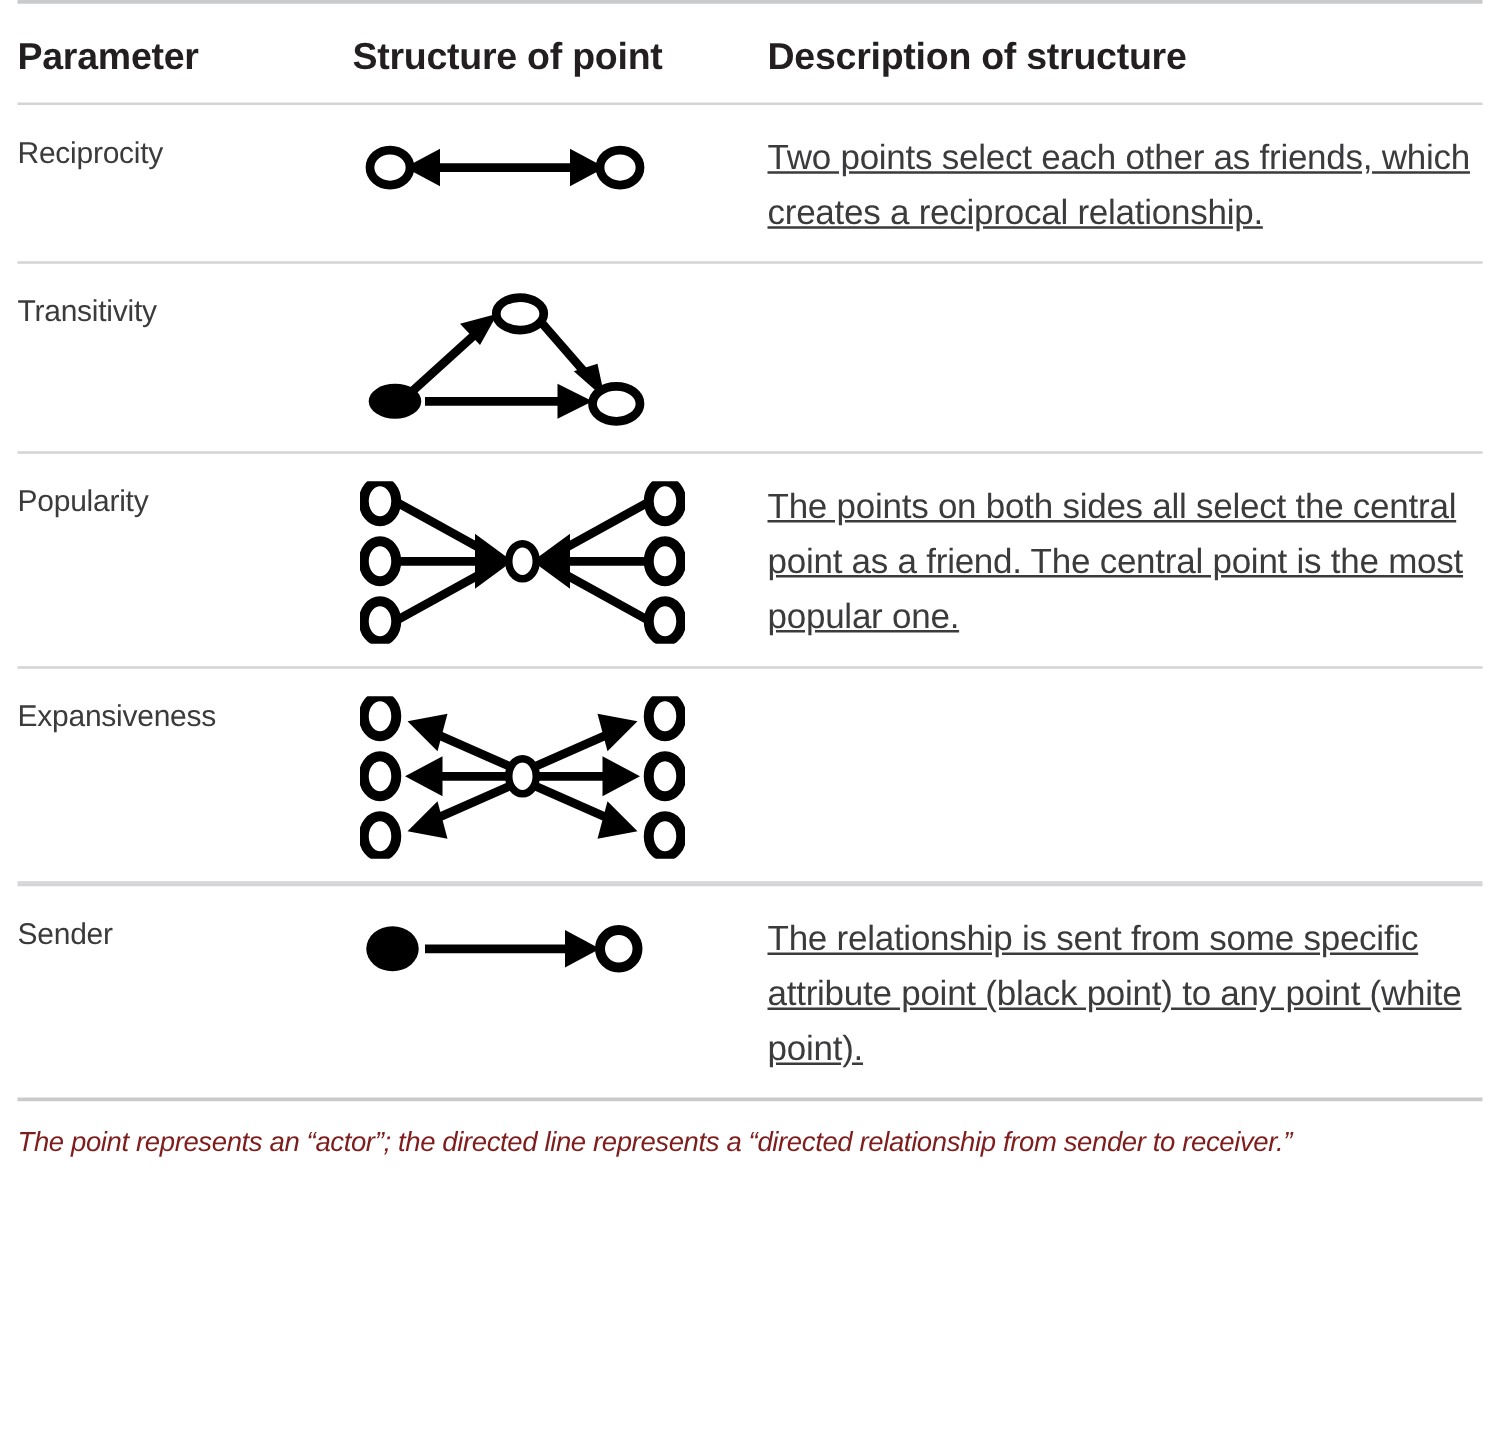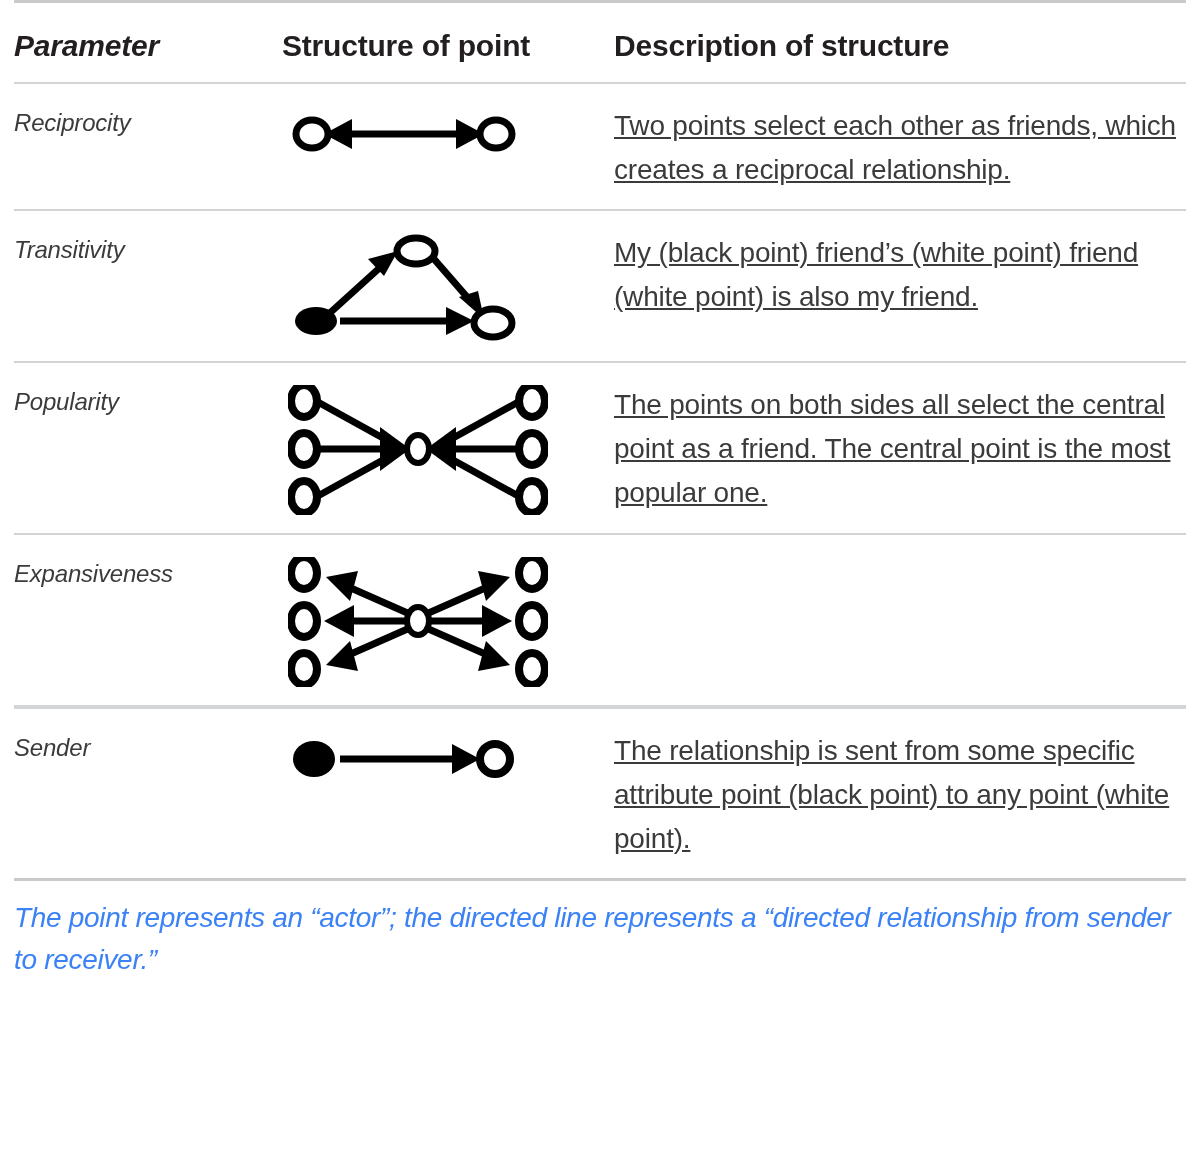--- a/index.html
+++ b/index.html
@@ -33,21 +33,20 @@
   .row {
     display: flex;
     align-items: flex-start;
     box-sizing: border-box;
   }
 
   .col-param {
     width: 268px;
     flex: 0 0 268px;
     box-sizing: border-box;
-    font-style: italic;
   }
   .col-struct {
     width: 332px;
     flex: 0 0 332px;
     box-sizing: border-box;
   }
   .col-desc {
     flex: 1 1 auto;
     box-sizing: border-box;
   }
@@ -90,23 +89,23 @@
   .struct-cell {
     display: flex;
     align-items: flex-start;
     justify-content: flex-start;
     padding-left: 6px;
     padding-top: 2px;
   }
 
   .footnote {
     font-style: italic;
-    font-size: 28px;
+    font-size: 22px;
     line-height: 1.5;
-    color: #3b82f6;
+    color: #7f1d1d;
     padding-top: 16px;
     letter-spacing: -0.3px;
   }
 
   svg { display: block; }
 </style>
 </head>
 <body>
 
 <div class="table-wrap">
@@ -156,21 +155,20 @@
         <line x1="52" y1="88" x2="172" y2="88" stroke="#000" stroke-width="7"></line>
         <polygon points="186,88 158,74 158,102" fill="#000"></polygon>
 
         <ellipse cx="128" cy="18" rx="19" ry="13" fill="#fff" stroke="#000" stroke-width="7"></ellipse>
 
         <ellipse cx="205" cy="90" rx="19" ry="14" fill="#fff" stroke="#000" stroke-width="7"></ellipse>
 
         <ellipse cx="28" cy="88" rx="21" ry="14" fill="#000"></ellipse>
       </svg>
     </div>
-    <div class="col-desc desc-text">My (black point) friend’s (white point) friend (white point) is also my friend.</div>
   </div>
 
   <div class="rule thin"></div>
 
   <div class="row body-row">
     <div class="col-param param-label">Popularity</div>
     <div class="col-struct struct-cell">
       <svg width="260" height="130" viewBox="0 0 260 130" aria-hidden="true">
 
         <line x1="28" y1="16" x2="104" y2="58" stroke="#000" stroke-width="7"></line>

